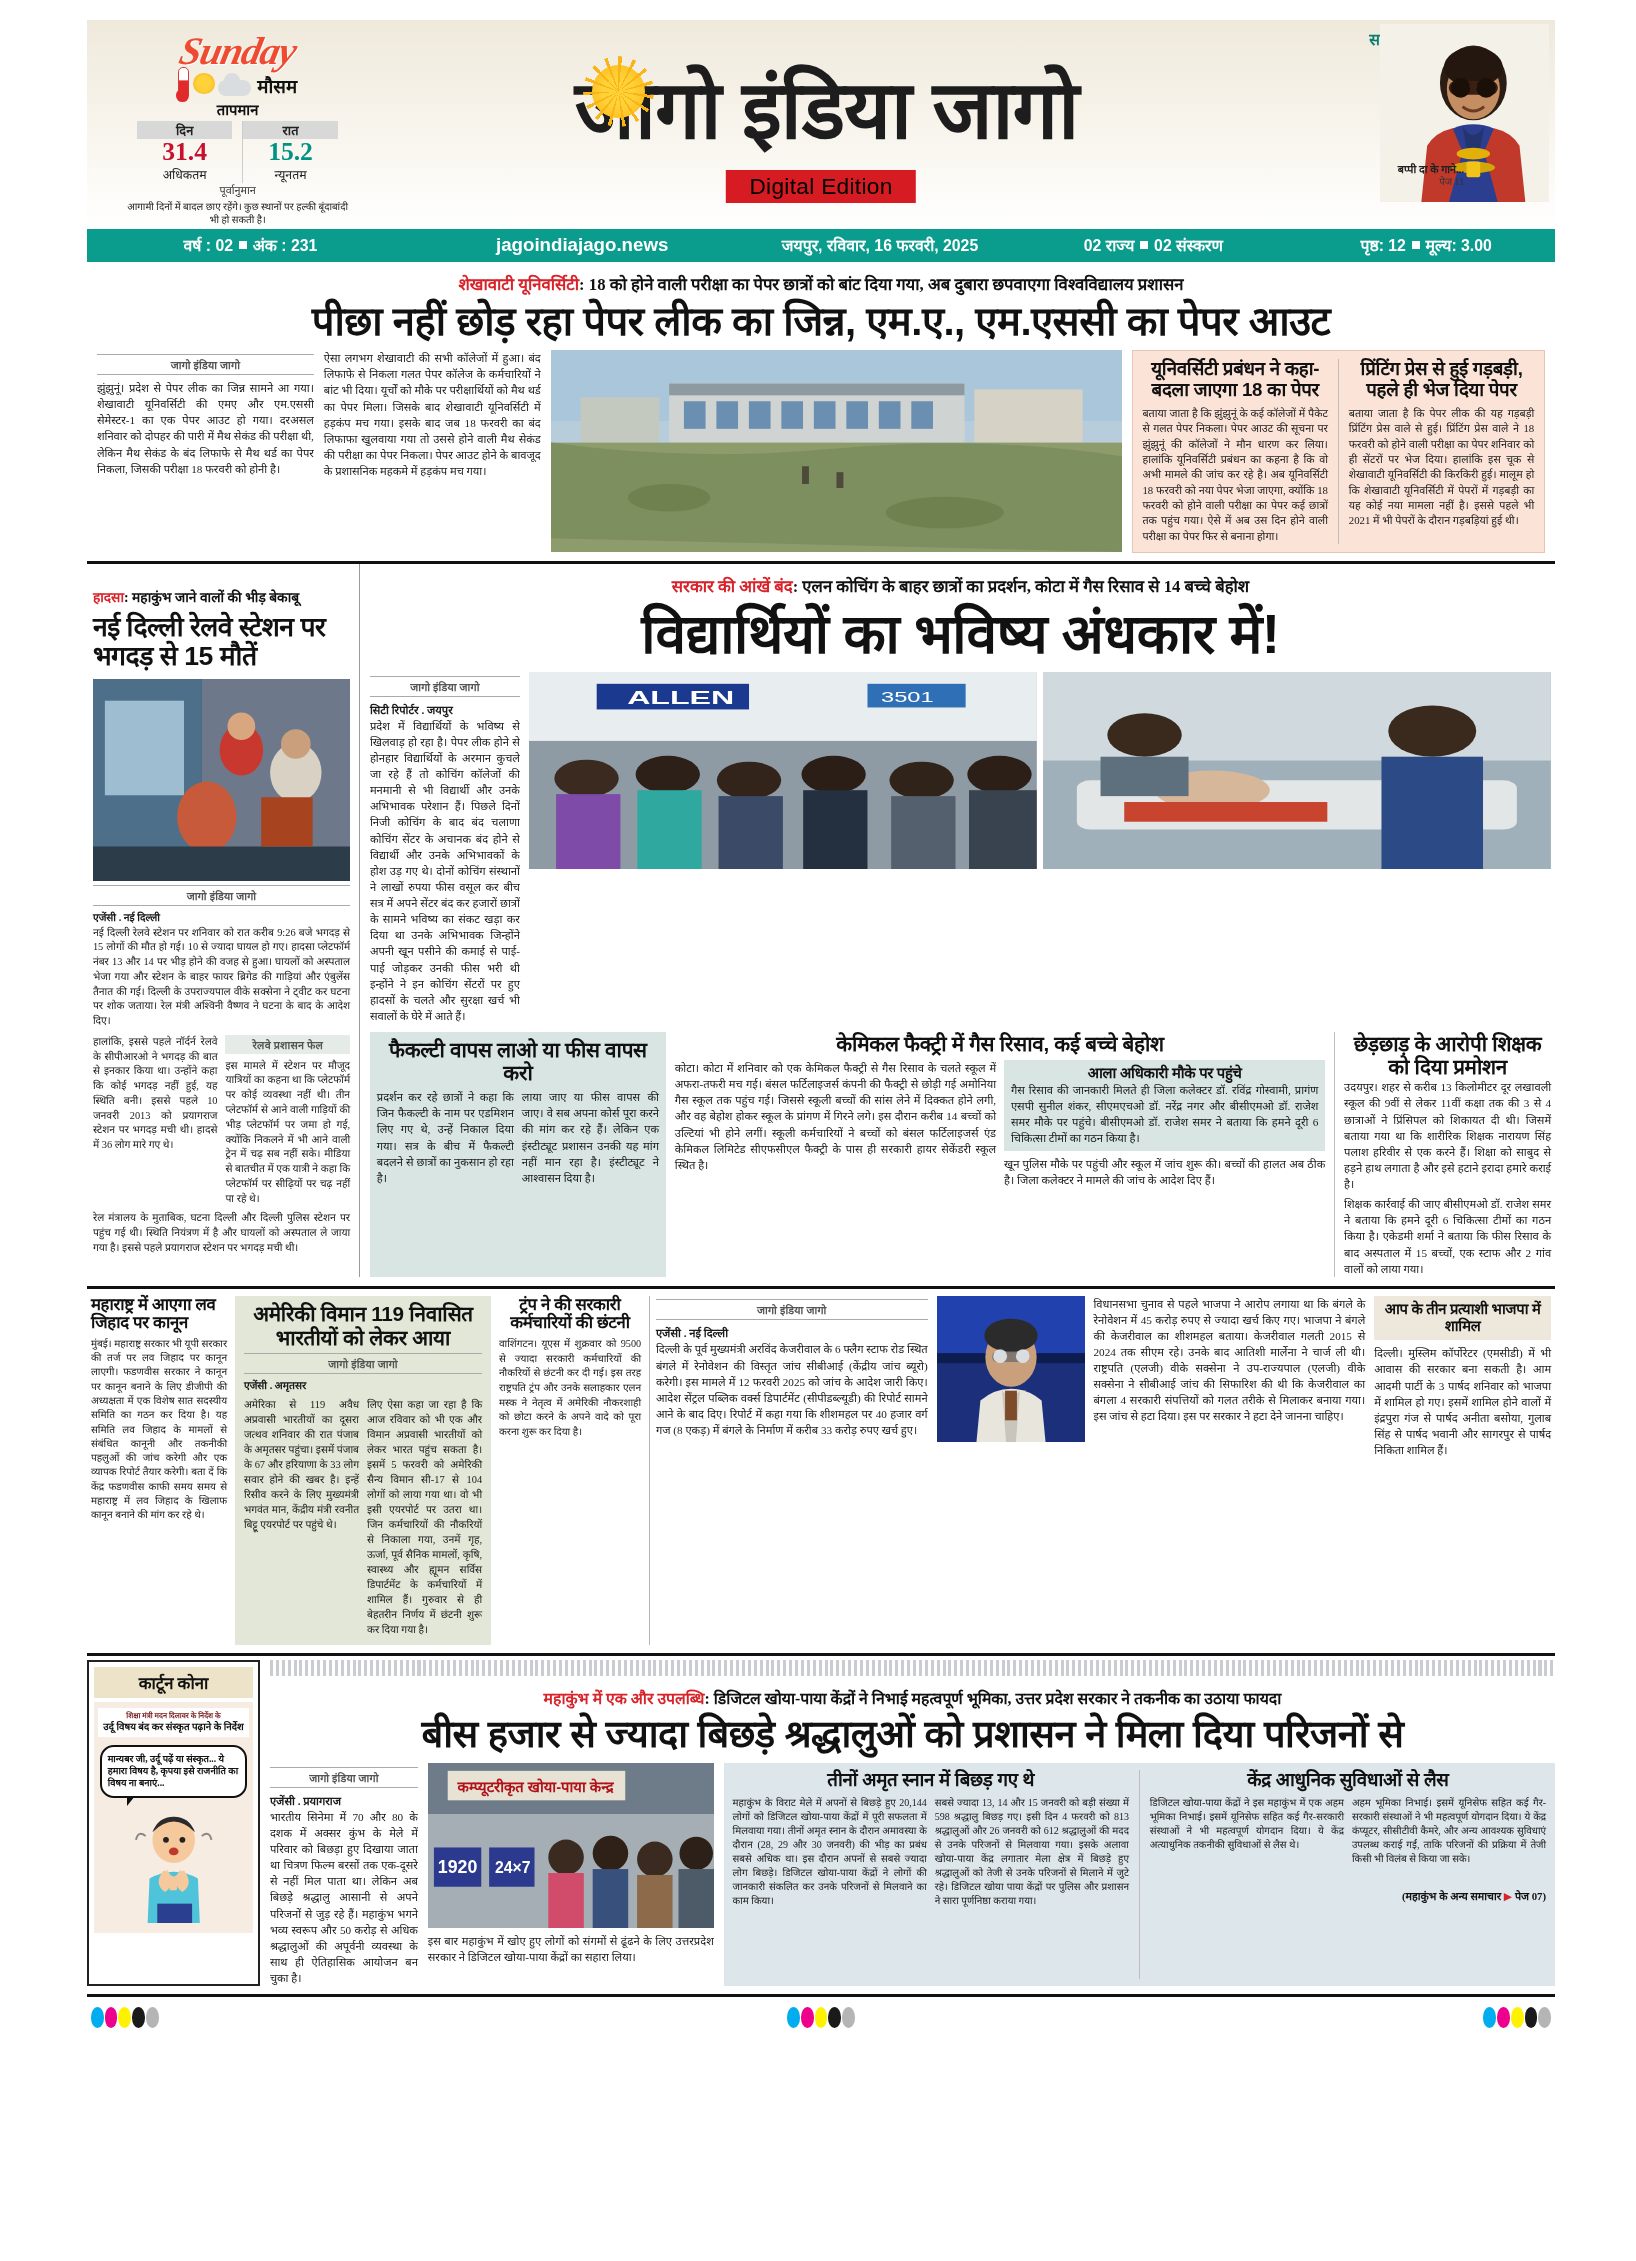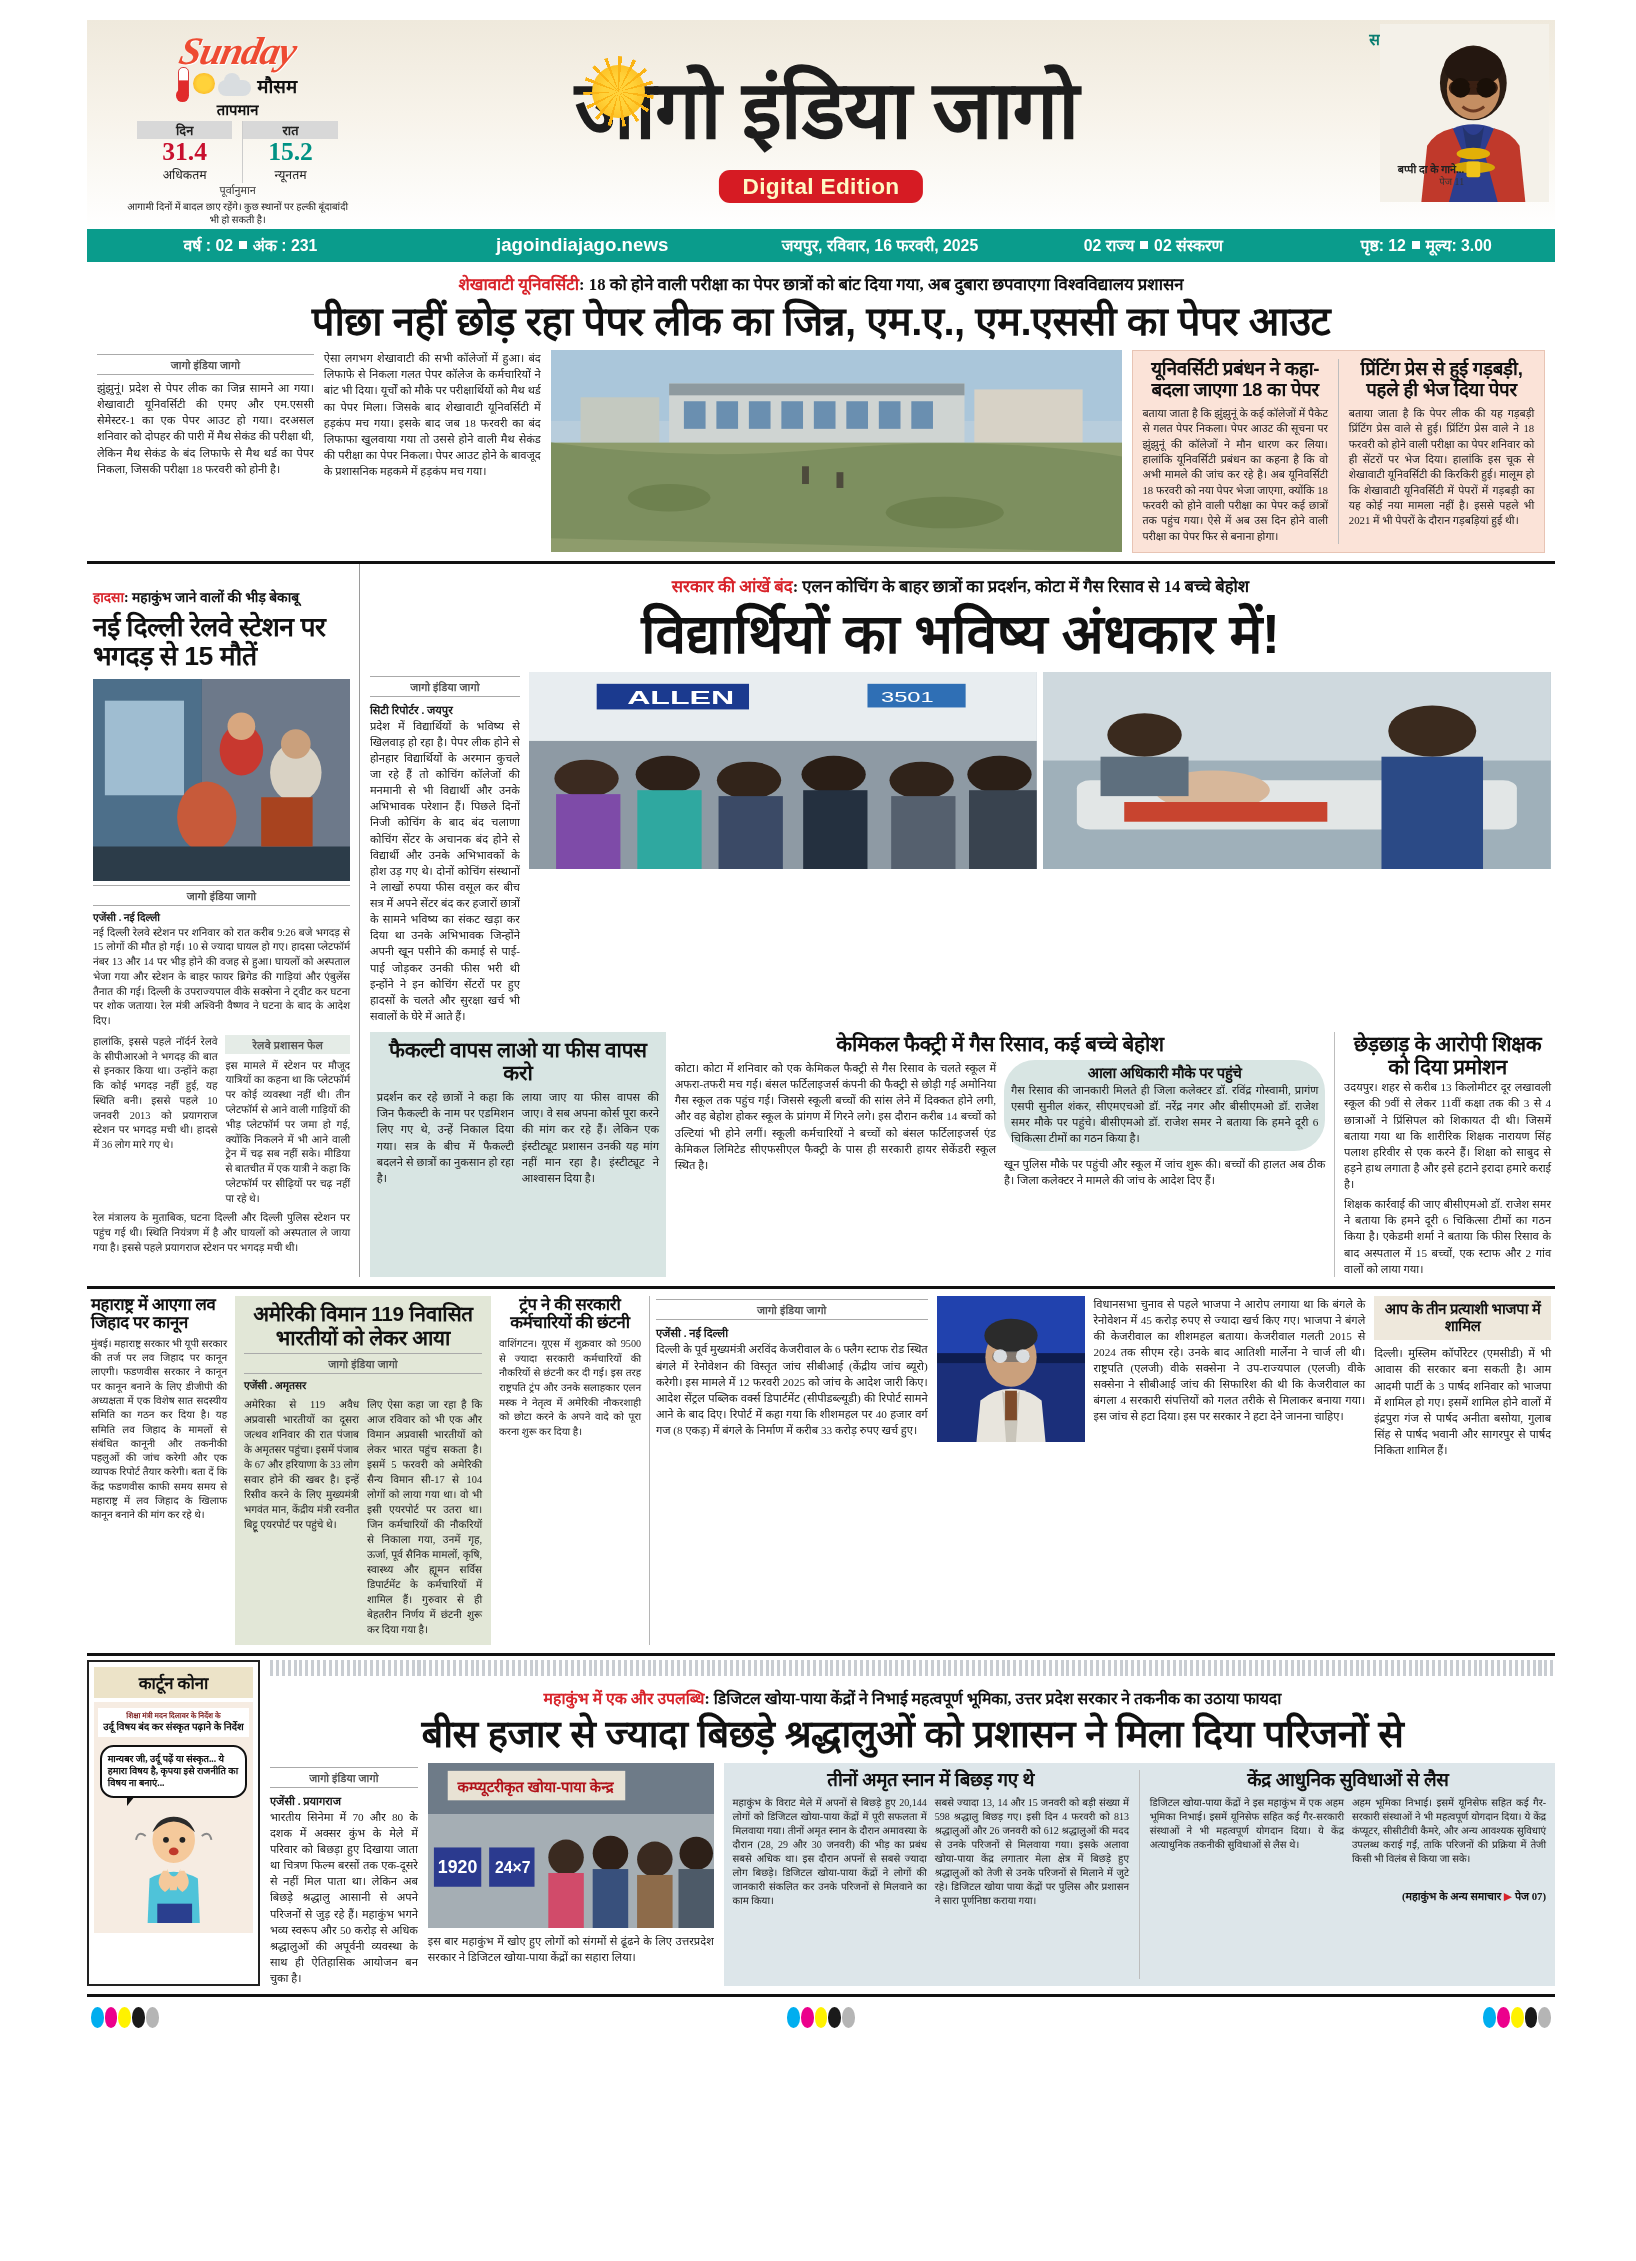--- a/index.html
+++ b/index.html
@@ -80,22 +80,22 @@
       #fbb415 96deg 102deg,transparent 102deg 120deg,#fbb415 120deg 126deg,transparent 126deg 144deg,
       #fbb415 144deg 150deg,transparent 150deg 168deg,#fbb415 168deg 174deg,transparent 174deg 192deg,
       #fbb415 192deg 198deg,transparent 198deg 216deg,#fbb415 216deg 222deg,transparent 222deg 240deg,
       #fbb415 240deg 246deg,transparent 246deg 264deg,#fbb415 264deg 270deg,transparent 270deg 288deg,
       #fbb415 288deg 294deg,transparent 294deg 312deg,#fbb415 312deg 318deg,transparent 318deg 336deg,
       #fbb415 336deg 342deg,transparent 342deg 360deg);
     border-radius:50%;
   }
   .digital-badge{
     position:absolute;left:50%;transform:translateX(-50%);top:150px;
-    background:#d61b23;color:#fef9c3;font-family:"Liberation Sans",sans-serif;
-    font-weight:bold;font-size:22.7px;padding:3px 23.6px;letter-spacing:0.3px;border-radius:11px;
+    background:#d61b23;color:#000000;font-family:"Liberation Sans",sans-serif;
+    font-weight:normal;font-size:22.7px;padding:3px 23.6px;letter-spacing:0.3px;
   }
   .celeb{
     position:absolute;right:5.9px;top:3.9px;width:169px;height:179px;overflow:hidden;
   }
   .celeb-svg{display:block;}
   .celeb-cap{
     position:absolute;right:85px;bottom:13.8px;font-size:10.8px;font-weight:bold;color:#222;
     white-space:nowrap;text-align:right;line-height:1.25;
   }
   .celeb-cap .pg{display:block;font-size:9.9px;font-weight:normal;color:#333;}
@@ -168,21 +168,21 @@
   .s2-grid{display:flex;gap:8.9px;}
   .s2-c1{width:150px;}
   .s2-photos{flex:1;display:flex;gap:6.9px;}
   .s2-ph{flex:1;height:197px;}
   .s2-subrow{display:flex;gap:8.9px;margin-top:7.9px;}
   .s2-sub{flex:1;}
   .s2-sub.tint{background:#d8e5e3;padding:5.9px 6.9px;box-sizing:border-box;}
   .mini2{display:flex;gap:7.9px;margin-top:4.9px;}
   .mini2 > div{flex:1;}
   .s2-note{
-    background:#d8e5e3;padding:4.9px 6.9px;margin-top:5.9px;box-sizing:border-box;border-radius:31px;
+    background:#d8e5e3;padding:4.9px 6.9px;margin-top:5.9px;box-sizing:border-box;
   }
   .s2-note .subhead{font-size:14.8px;}
 
   
   .sec3{margin-top:8.9px;border-top:3px solid #111;display:flex;padding-top:6.9px;}
   .s3-a{width:148px;padding:0 7.9px 0 3.9px;box-sizing:border-box;}
   .s3-a .subhead{font-size:16.7px;text-align:left;}
   .s3-a .body-txt{font-size:10.2px;line-height:1.4;}
   .s3-b{width:256px;background:#e2e7d7;padding:6.9px 8.9px;box-sizing:border-box;}
   .s3-b .subhead{font-size:20.7px;}

